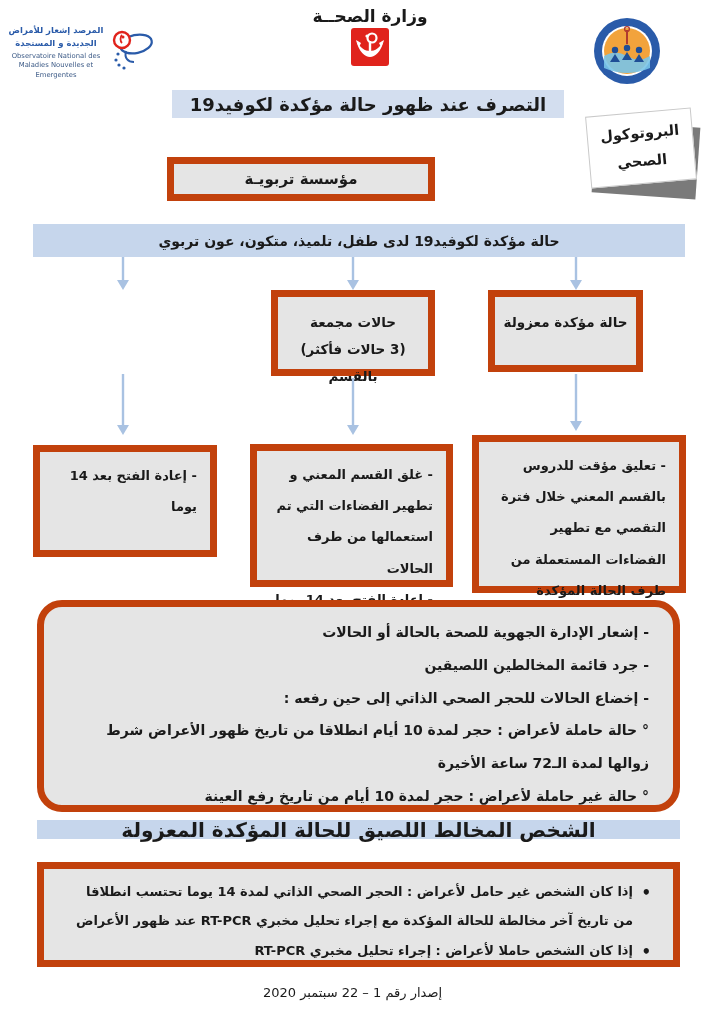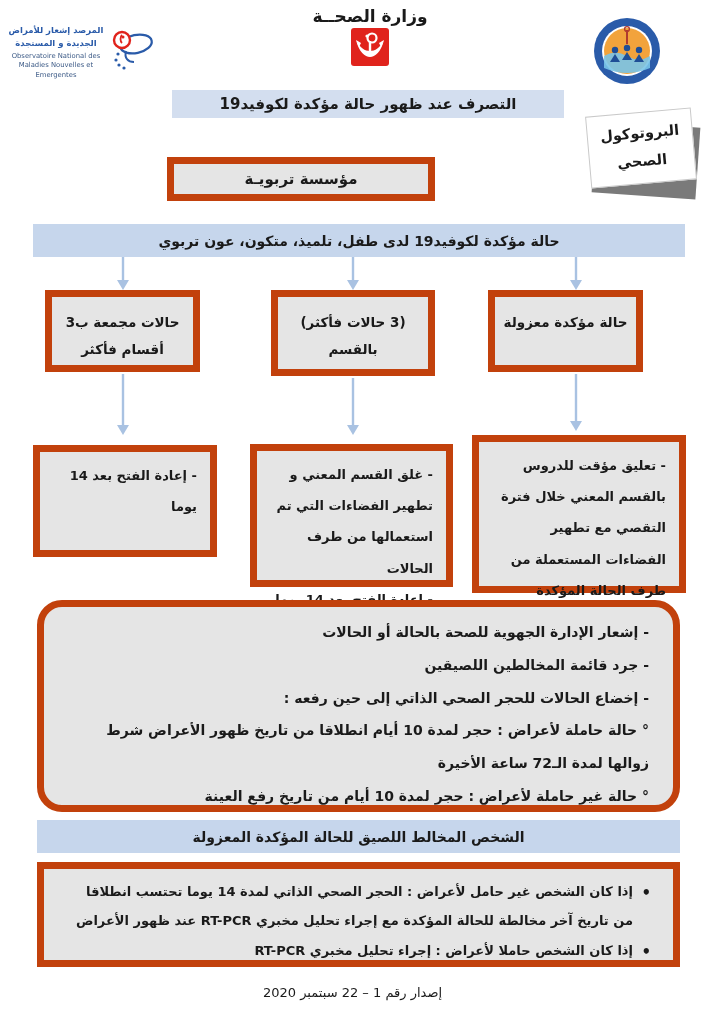--- a/index.html
+++ b/index.html
@@ -23,23 +23,23 @@
   .obs-block { position:absolute; left:4px; top:24px; width:150px; display:flex; gap:4px; align-items:flex-start; }
   .obs-text { text-align:center; width:104px; }
   .obs-ar { color:#2a5ba9; font-size:8.5px; font-weight:bold; line-height:1.5; }
   .obs-fr { color:#3c5a86; font-size:6.8px; line-height:1.4; margin-top:2px; }
 
   .seal-block { position:absolute; left:592px; top:16px; }
 
   
   .bar { position:absolute; display:flex; align-items:center; justify-content:center;
          font-weight:bold; }
-  .header-bar { left:172px; top:90px; width:392px; height:28px; background:#d3deef; font-size:15px; }
+  .header-bar { left:172px; top:90px; width:392px; height:28px; background:#d3deef; font-size:18px; }
   .case-bar   { left:33px; top:224px; width:652px; height:33px; background:#c6d6ec; font-size:14px; }
-  .contact-bar{ left:37px; top:820px; width:643px; height:33px; background:#c6d6ec; font-size:14px; }
+  .contact-bar{ left:37px; top:820px; width:643px; height:19px; background:#c6d6ec; font-size:20px; }
 
   
   .protocol { position:absolute; left:588px; top:112px; width:108px; height:76px; }
   .protocol-shadow { position:absolute; left:6px; top:12px; width:104px; height:72px;
     background:#7a7a7a; transform:rotate(4deg); }
   .protocol-card { position:absolute; left:0; top:0; width:106px; height:72px;
     background:#ffffff; border:1px solid #c9c9c9; transform:rotate(-5deg);
     display:flex; flex-direction:column; align-items:center; justify-content:center;
     font-size:14.5px; font-weight:bold; line-height:1.9; }
 
@@ -162,25 +162,22 @@
   </svg>
   <svg class="arrow a1-middle" width="14" height="34" viewBox="0 0 14 34">
     <line x1="7" y1="0" x2="7" y2="24" stroke="#a9c2e2" stroke-width="2.4"></line>
       <polygon points="1,23 13,23 7,33" fill="#a9c2e2"></polygon>
   </svg>
   <svg class="arrow a1-right" width="14" height="34" viewBox="0 0 14 34">
     <line x1="7" y1="0" x2="7" y2="24" stroke="#a9c2e2" stroke-width="2.4"></line>
       <polygon points="1,23 13,23 7,33" fill="#a9c2e2"></polygon>
   </svg>
 
-  <div class="wbox cat-box cat-left">
-    <div>حالات مجمعة ب3</div>
-    <div>أقسام فأكثر</div>
-  </div>
   <div class="wbox cat-box cat-middle">
+    <div>حالات مجمعة</div>
     <div>(3 حالات فأكثر)</div>
     <div>بالقسم</div>
   </div>
   <div class="wbox cat-box cat-right">
     <div>حالة مؤكدة معزولة</div>
   </div>
 
   <svg class="arrow a2-left" width="14" height="62" viewBox="0 0 14 62">
     <line x1="7" y1="0" x2="7" y2="52" stroke="#a9c2e2" stroke-width="2.4"></line>
       <polygon points="1,51 13,51 7,61" fill="#a9c2e2"></polygon>

